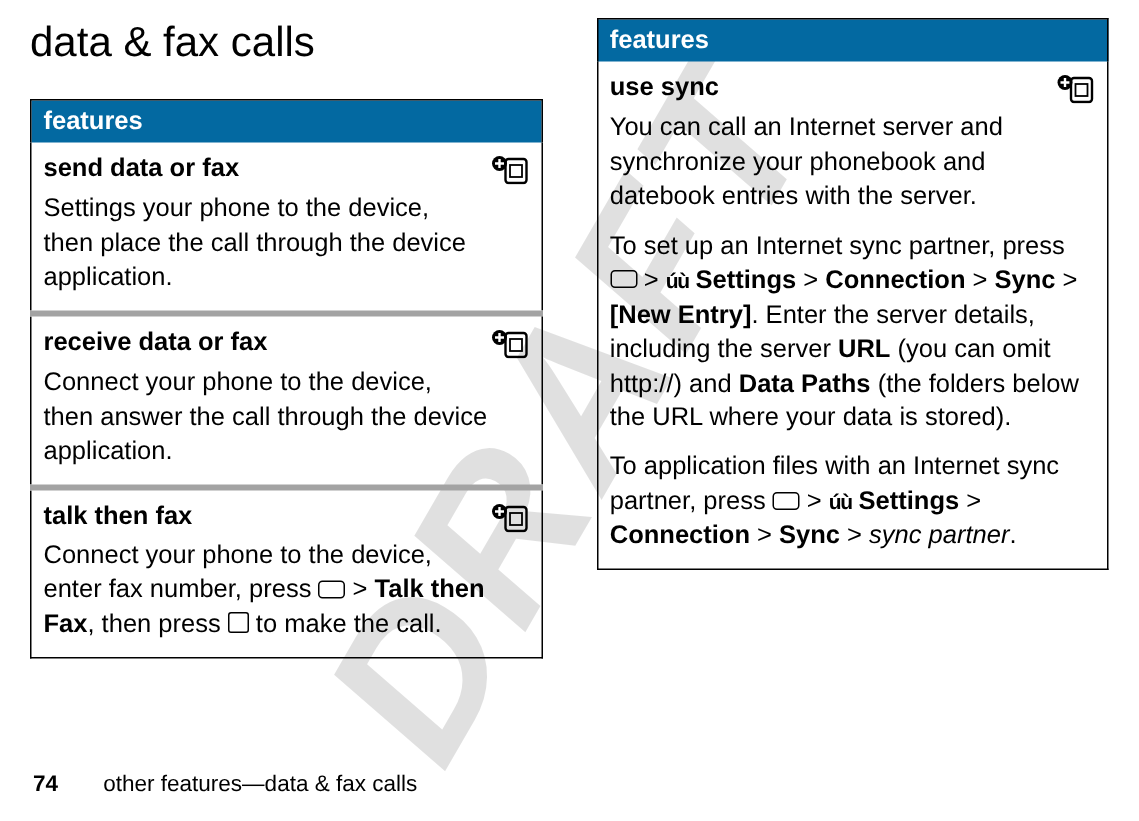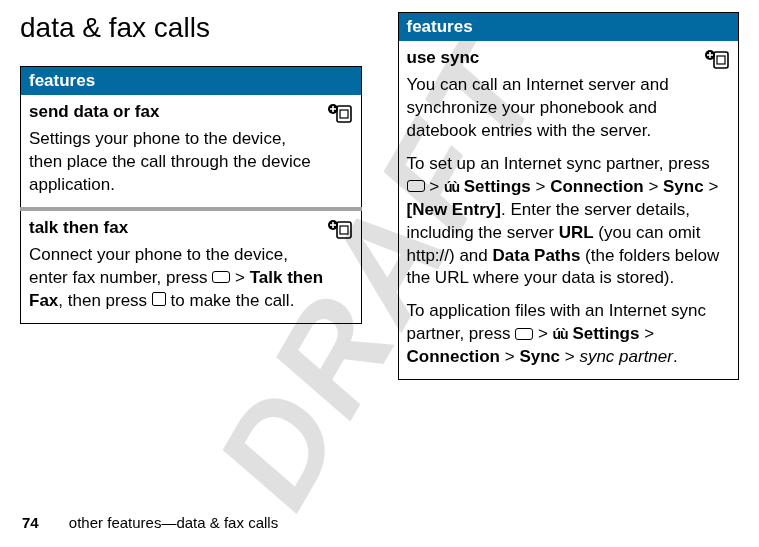--- a/index.html
+++ b/index.html
@@ -145,20 +145,35 @@
               <line x1="3" y1="6" x2="9" y2="6" stroke="#fff" stroke-width="1.6"></line>
               <rect x="10" y="3" width="14" height="16" rx="2" fill="none" stroke="#000" stroke-width="1.6"></rect>
               <rect x="13" y="7" width="8" height="8" fill="none" stroke="#000" stroke-width="1.2"></rect>
             </svg>
           </span>
           <span class="row-head">send data or fax</span>
           <span class="row-body">Settings your phone to the device, then place the call through the device application.</span>
         </td>
             </tr>
 
+        <tr>
+              <td>
+          <span class="icon-float">
+            <svg width="26" height="20" viewBox="0 0 26 20">
+              <circle cx="6" cy="6" r="5" fill="#000"></circle>
+              <line x1="6" y1="3" x2="6" y2="9" stroke="#fff" stroke-width="1.6"></line>
+              <line x1="3" y1="6" x2="9" y2="6" stroke="#fff" stroke-width="1.6"></line>
+              <rect x="10" y="3" width="14" height="16" rx="2" fill="none" stroke="#000" stroke-width="1.6"></rect>
+              <rect x="13" y="7" width="8" height="8" fill="none" stroke="#000" stroke-width="1.2"></rect>
+            </svg>
+          </span>
+          <span class="row-head">receive data or fax</span>
+          <span class="row-body">Connect your phone to the device, then answer the call through the device application.</span>
+        </td>
+            </tr>
 
         <tr>
               <td>
           <span class="icon-float">
             <svg width="26" height="20" viewBox="0 0 26 20">
               <circle cx="6" cy="6" r="5" fill="#000"></circle>
               <line x1="6" y1="3" x2="6" y2="9" stroke="#fff" stroke-width="1.6"></line>
               <line x1="3" y1="6" x2="9" y2="6" stroke="#fff" stroke-width="1.6"></line>
               <rect x="10" y="3" width="14" height="16" rx="2" fill="none" stroke="#000" stroke-width="1.6"></rect>
               <rect x="13" y="7" width="8" height="8" fill="none" stroke="#000" stroke-width="1.2"></rect>

